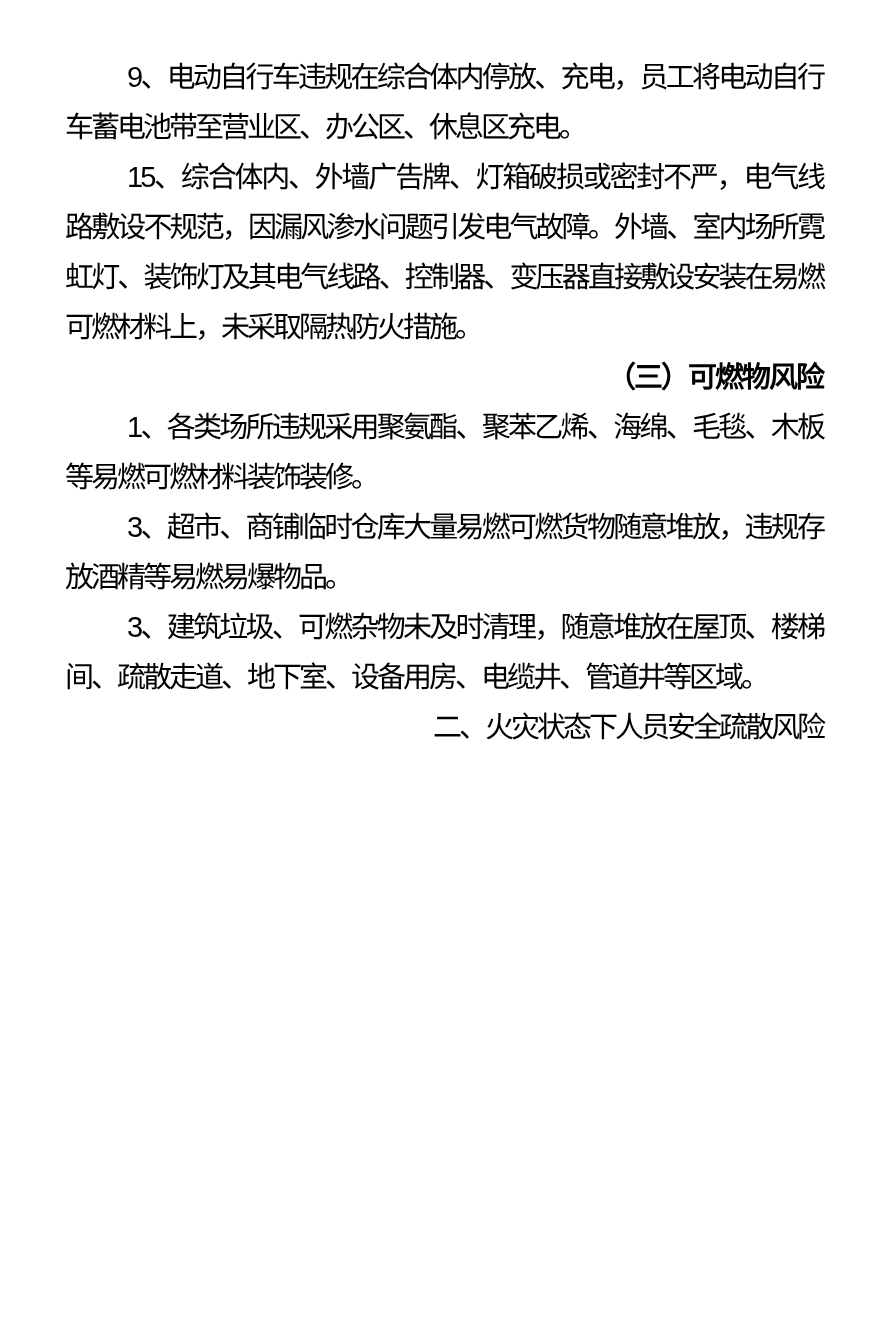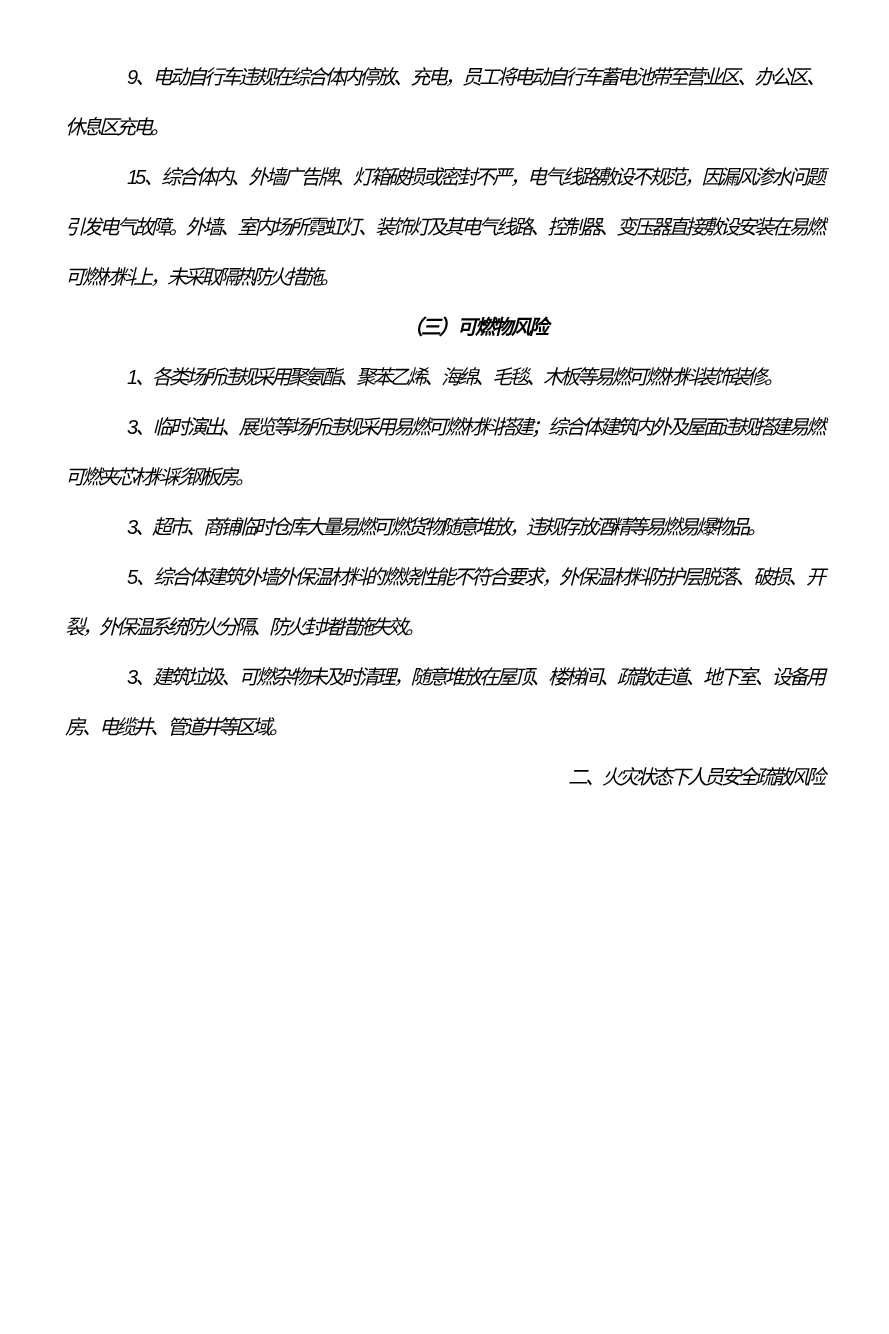--- a/index.html
+++ b/index.html
@@ -17,47 +17,44 @@
   .page {
     box-sizing: border-box;
     width: 889px;
     height: 1334px;
     padding: 52px 66px 0 65px;
     background: #ffffff;
   }
   .doc p {
     margin: 0;
     padding: 0;
-    font-size: 20px;
+    font-size: 29px;
     line-height: 50px;
     letter-spacing: -3px;
     text-indent: 62px;
     text-align: justify;
     text-justify: inter-character;
     color: #000000;
-    font-style: italic;
   }
   .doc p.heading-bold {
     font-weight: bold;
-    text-align: center;
+    text-align: right;
     letter-spacing: -2px;
   }
   .doc p.heading {
     font-weight: normal;
     text-align: right;
   }
 </style>
 </head>
 <body>
 
 <div class="page">
   <div class="doc">
     <p class="body">9、电动自行车违规在综合体内停放、充电，员工将电动自行车蓄电池带至营业区、办公区、休息区充电。</p>
     <p class="body">15、综合体内、外墙广告牌、灯箱破损或密封不严，电气线路敷设不规范，因漏风渗水问题引发电气故障。外墙、室内场所霓虹灯、装饰灯及其电气线路、控制器、变压器直接敷设安装在易燃可燃材料上，未采取隔热防火措施。</p>
     <p class="heading-bold">（三）可燃物风险</p>
     <p class="body">1、各类场所违规采用聚氨酯、聚苯乙烯、海绵、毛毯、木板等易燃可燃材料装饰装修。</p>
-    <p class="body">3、临时演出、展览等场所违规采用易燃可燃材料搭建；综合体建筑内外及屋面违规搭建易燃可燃夹芯材料彩钢板房。</p>
     <p class="body">3、超市、商铺临时仓库大量易燃可燃货物随意堆放，违规存放酒精等易燃易爆物品。</p>
-    <p class="body">5、综合体建筑外墙外保温材料的燃烧性能不符合要求，外保温材料防护层脱落、破损、开裂，外保温系统防火分隔、防火封堵措施失效。</p>
     <p class="body">3、建筑垃圾、可燃杂物未及时清理，随意堆放在屋顶、楼梯间、疏散走道、地下室、设备用房、电缆井、管道井等区域。</p>
     <p class="heading">二、火灾状态下人员安全疏散风险</p>
   </div>
 </div>
 
 </body></html>

